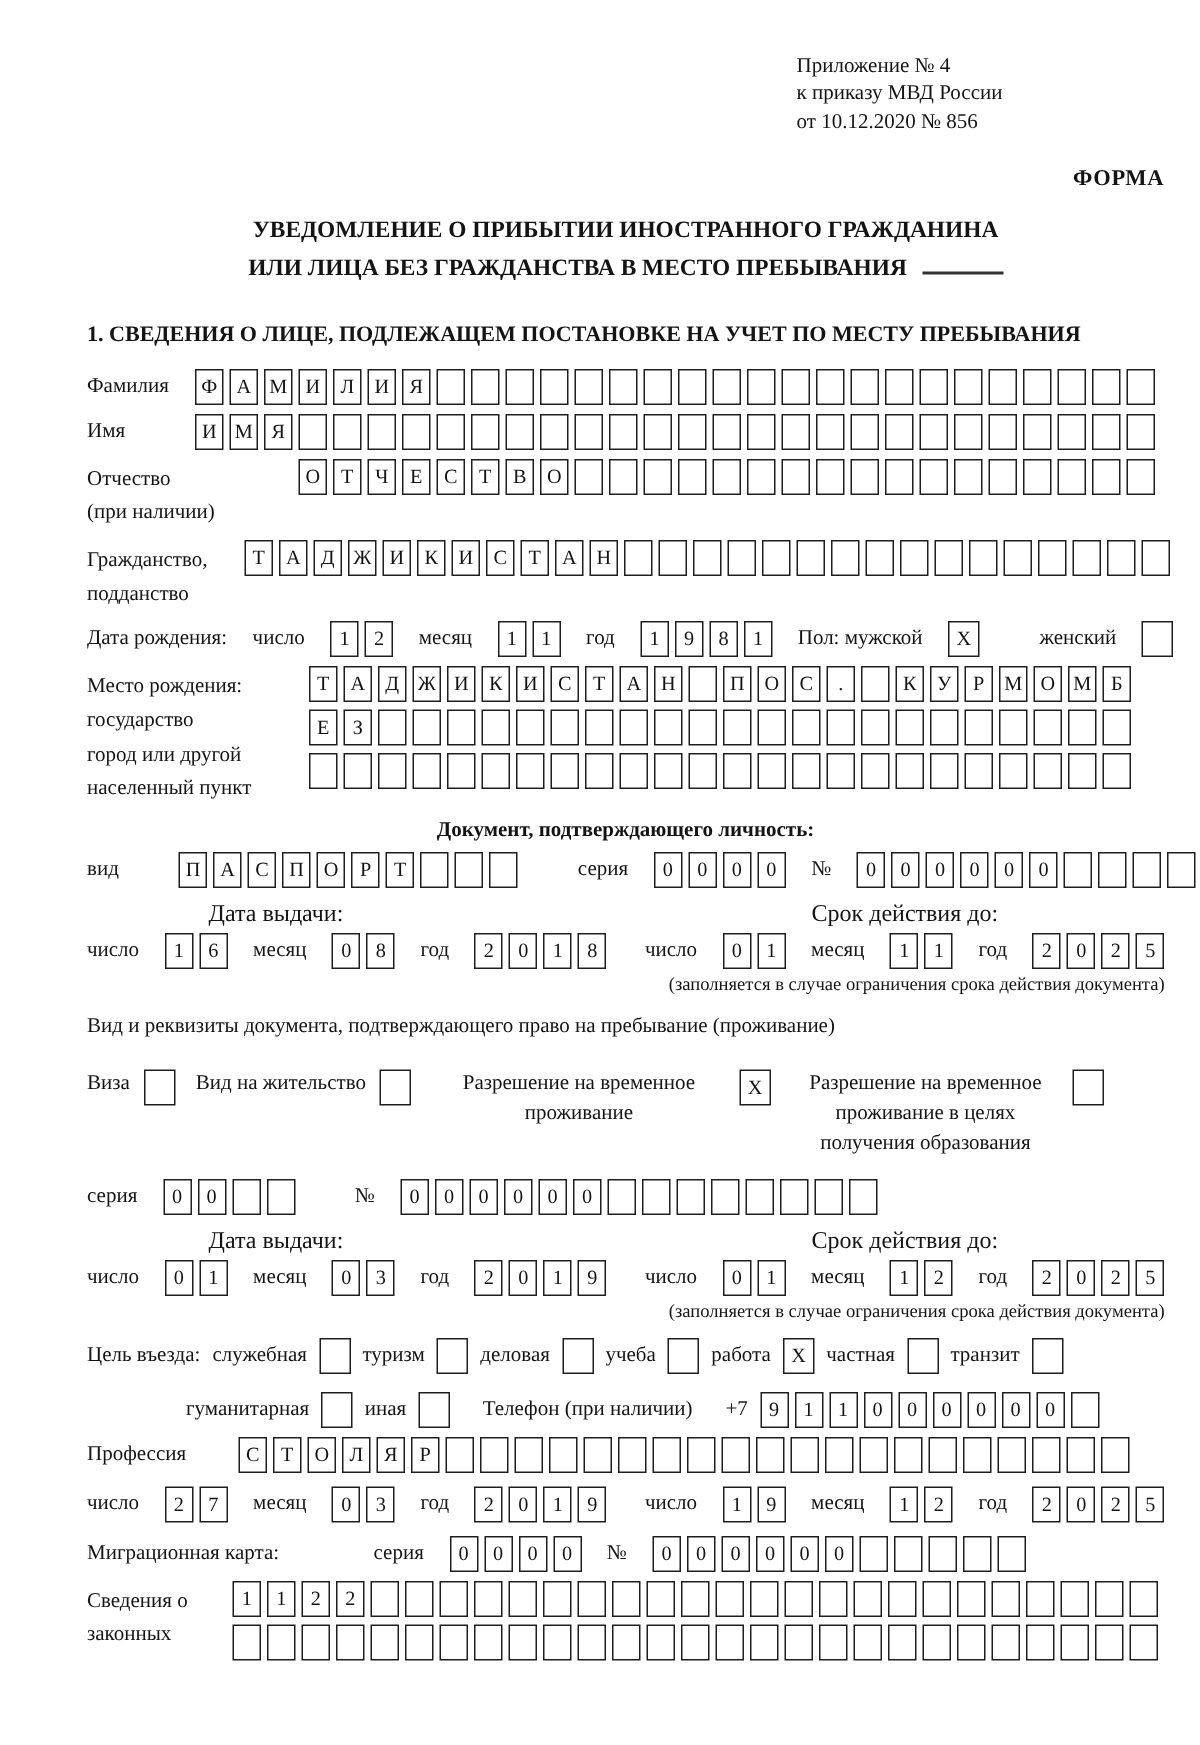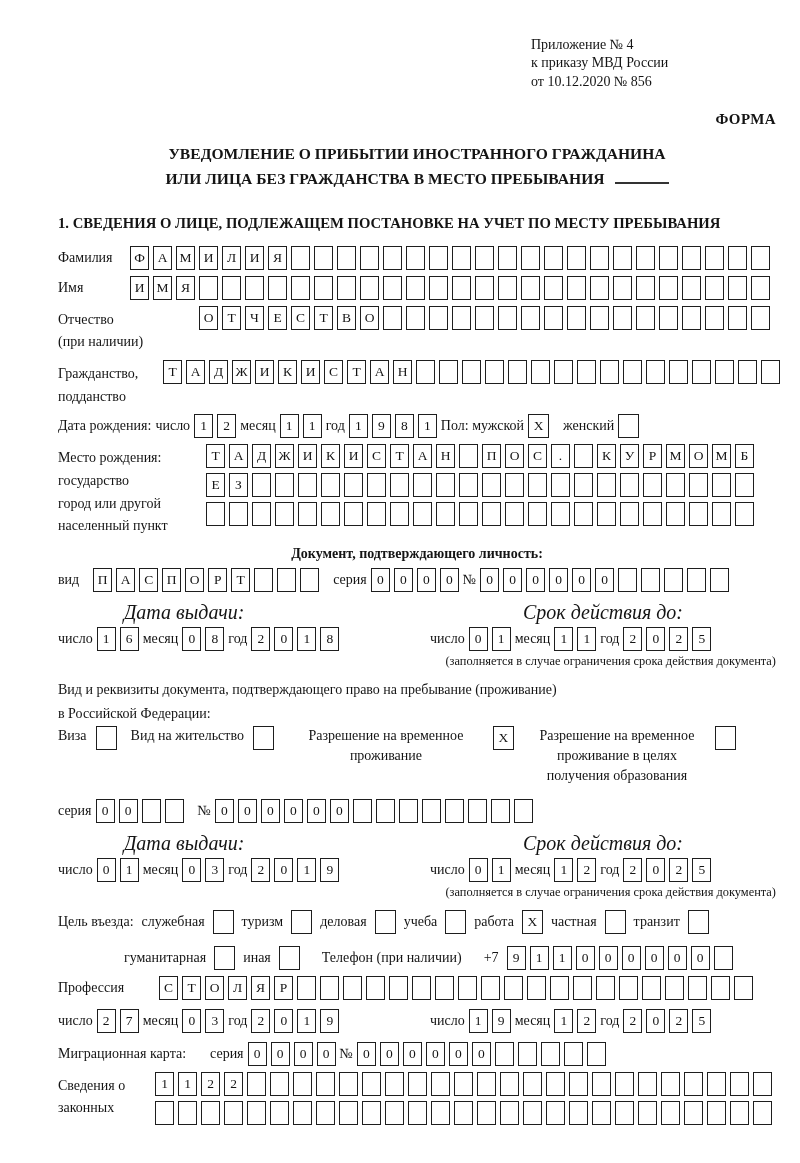--- a/index.html
+++ b/index.html
@@ -30,33 +30,33 @@
 
   .cells { display: flex; gap: 4px; flex-wrap: nowrap; }
   .cells-col { display: flex; flex-direction: column; gap: 5px; }
   .cell {
     width: 19px; height: 24px; border: 1.6px solid #1e1e1e;
     display: flex; align-items: center; justify-content: center;
     font-size: 13.5px; flex-shrink: 0; background: #fff;
   }
   .cb { width: 21px; }
 
-  .inline-fields { display: flex; align-items: center; gap: 4px; font-size: 14px; flex-wrap: nowrap; }
+  .inline-fields { display: flex; align-items: center; gap: 17px; font-size: 14px; flex-wrap: nowrap; }
   .inline-fields .t { white-space: nowrap; }
 
   
   .dp { display: flex; margin-top: 9px; }
   .dp-left { width: 372px; flex-shrink: 0; }
   .dp-right { flex: 1; }
-  .dp-title { font-size: 20px; text-align: center; margin-bottom: 3px; font-style: italic; }
+  .dp-title { font-size: 16px; text-align: center; margin-bottom: 3px; }
   .dp-left .dp-title { padding-right: 120px; }
   .dp-note { font-size: 12.4px; text-align: right; margin-top: 3px; white-space: nowrap; }
 
   
-  .opts { display: flex; align-items: flex-start; margin-top: 0; gap: 14px; }
+  .opts { display: flex; align-items: flex-start; margin-top: 16px; gap: 14px; }
   .opt { display: flex; align-items: flex-start; gap: 9px; font-size: 14px; }
   .opt .txt { line-height: 1.45; }
   .opt .txt.c2 { width: 196px; text-align: center; }
   .opt .txt.c3 { width: 178px; text-align: center; }
 
   .purpose-row { display: flex; align-items: center; margin-top: 12px; gap: 8px; font-size: 14px; flex-wrap: nowrap; }
   .purpose-row .t { white-space: nowrap; }
 
   .doc-heading { text-align: center; font-weight: bold; font-size: 14px; margin-top: 8px; }
   .intro { font-size: 14px; margin-top: 9px; line-height: 1.7; }
@@ -422,21 +422,20 @@
             <span class="cell">2</span>
             <span class="cell">5</span>
           </span>
       </div>
       <div class="dp-note">(заполняется в случае ограничения срока действия документа)</div>
     </div>
   </div>
 
   <div class="intro">
     <div>Вид и реквизиты документа, подтверждающего право на пребывание (проживание)</div>
-    <div>в Российской Федерации:</div>
   </div>
 
   <div class="opts">
     <span class="opt">
       <span class="txt">Виза</span>
       <span class="cell cb"></span>
     </span>
     <span class="opt">
       <span class="txt">Вид на жительство</span>
       <span class="cell cb"></span>

